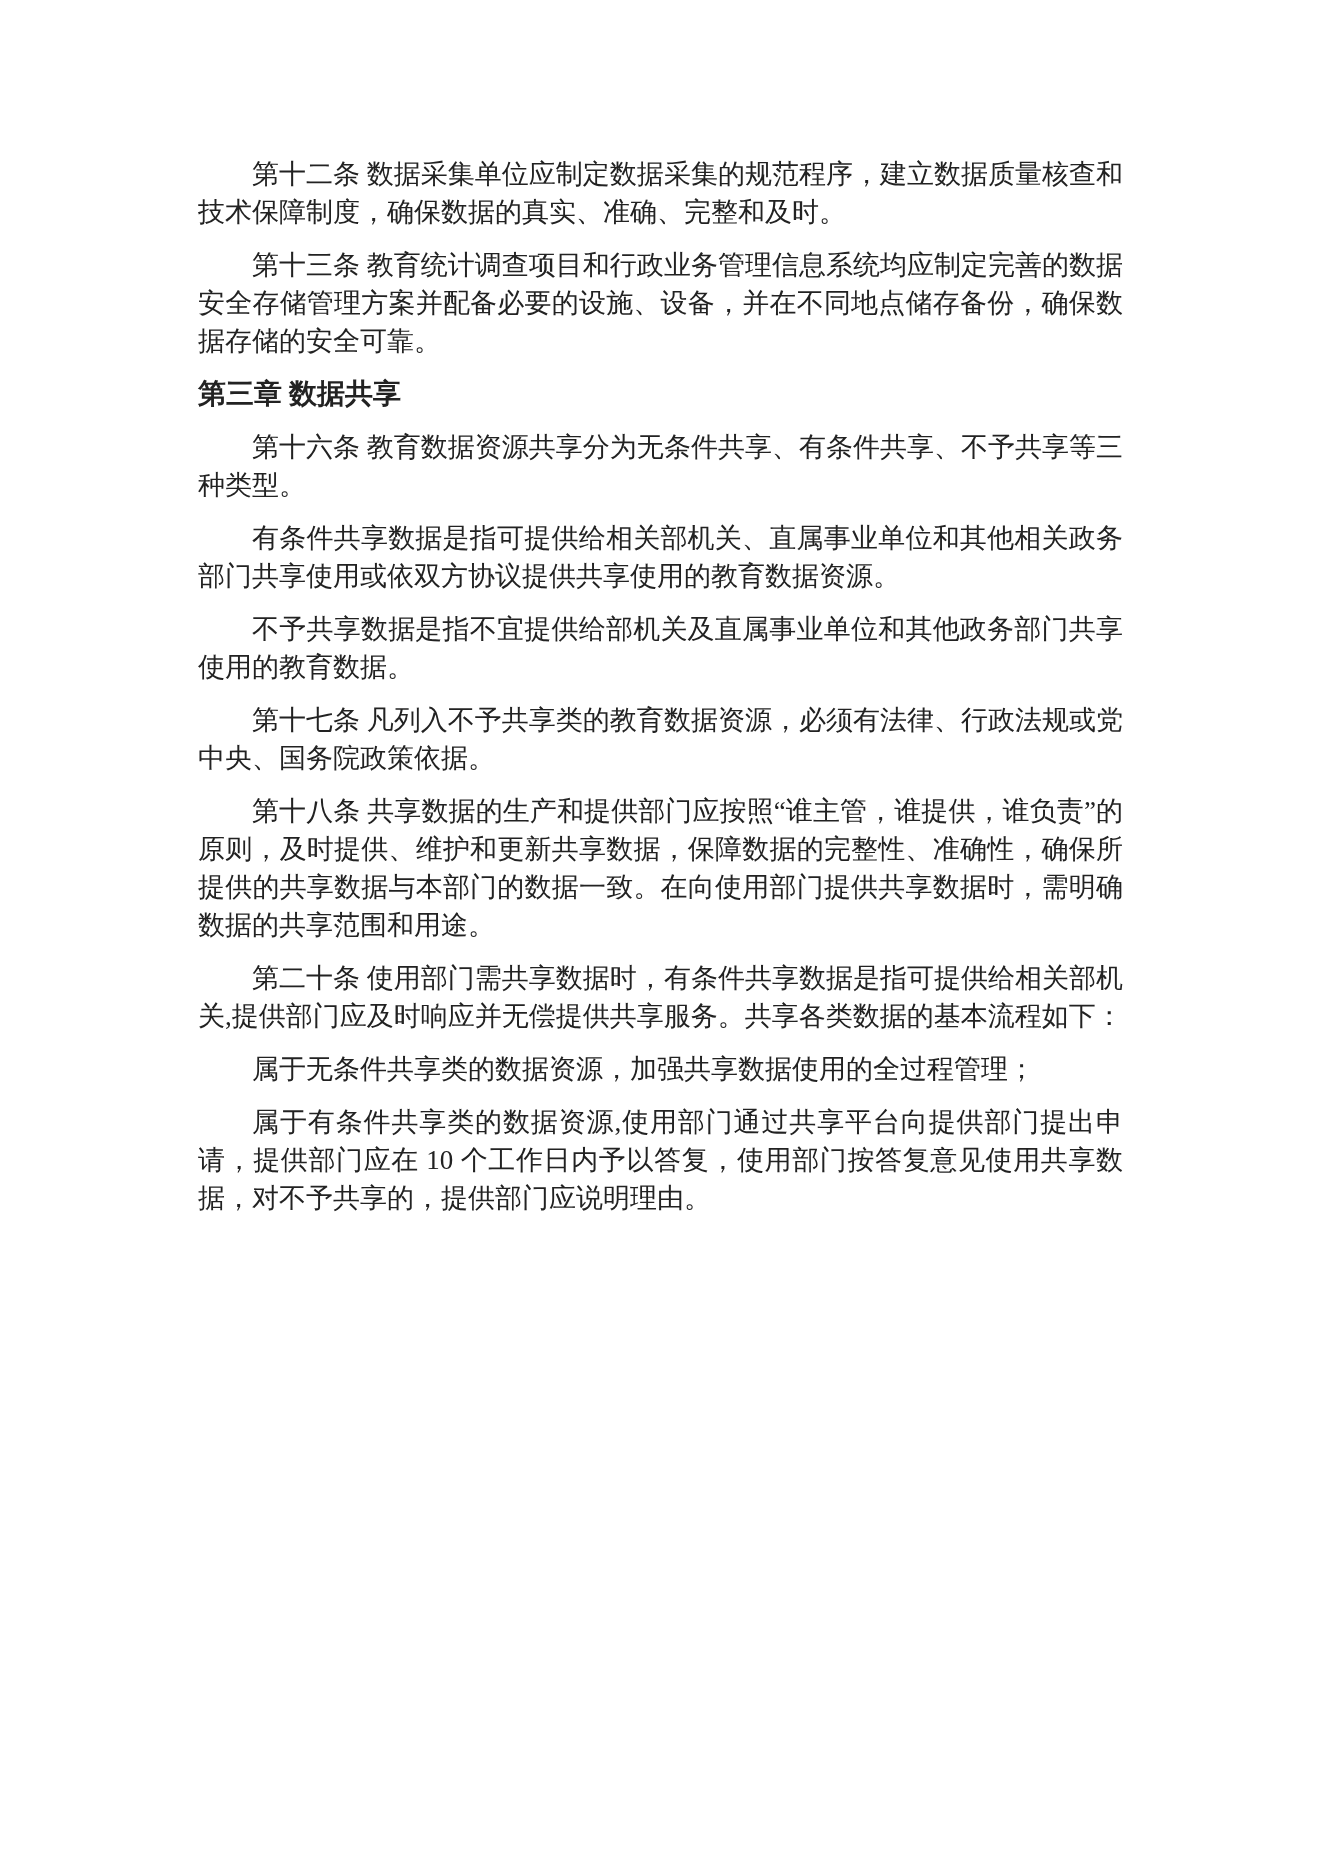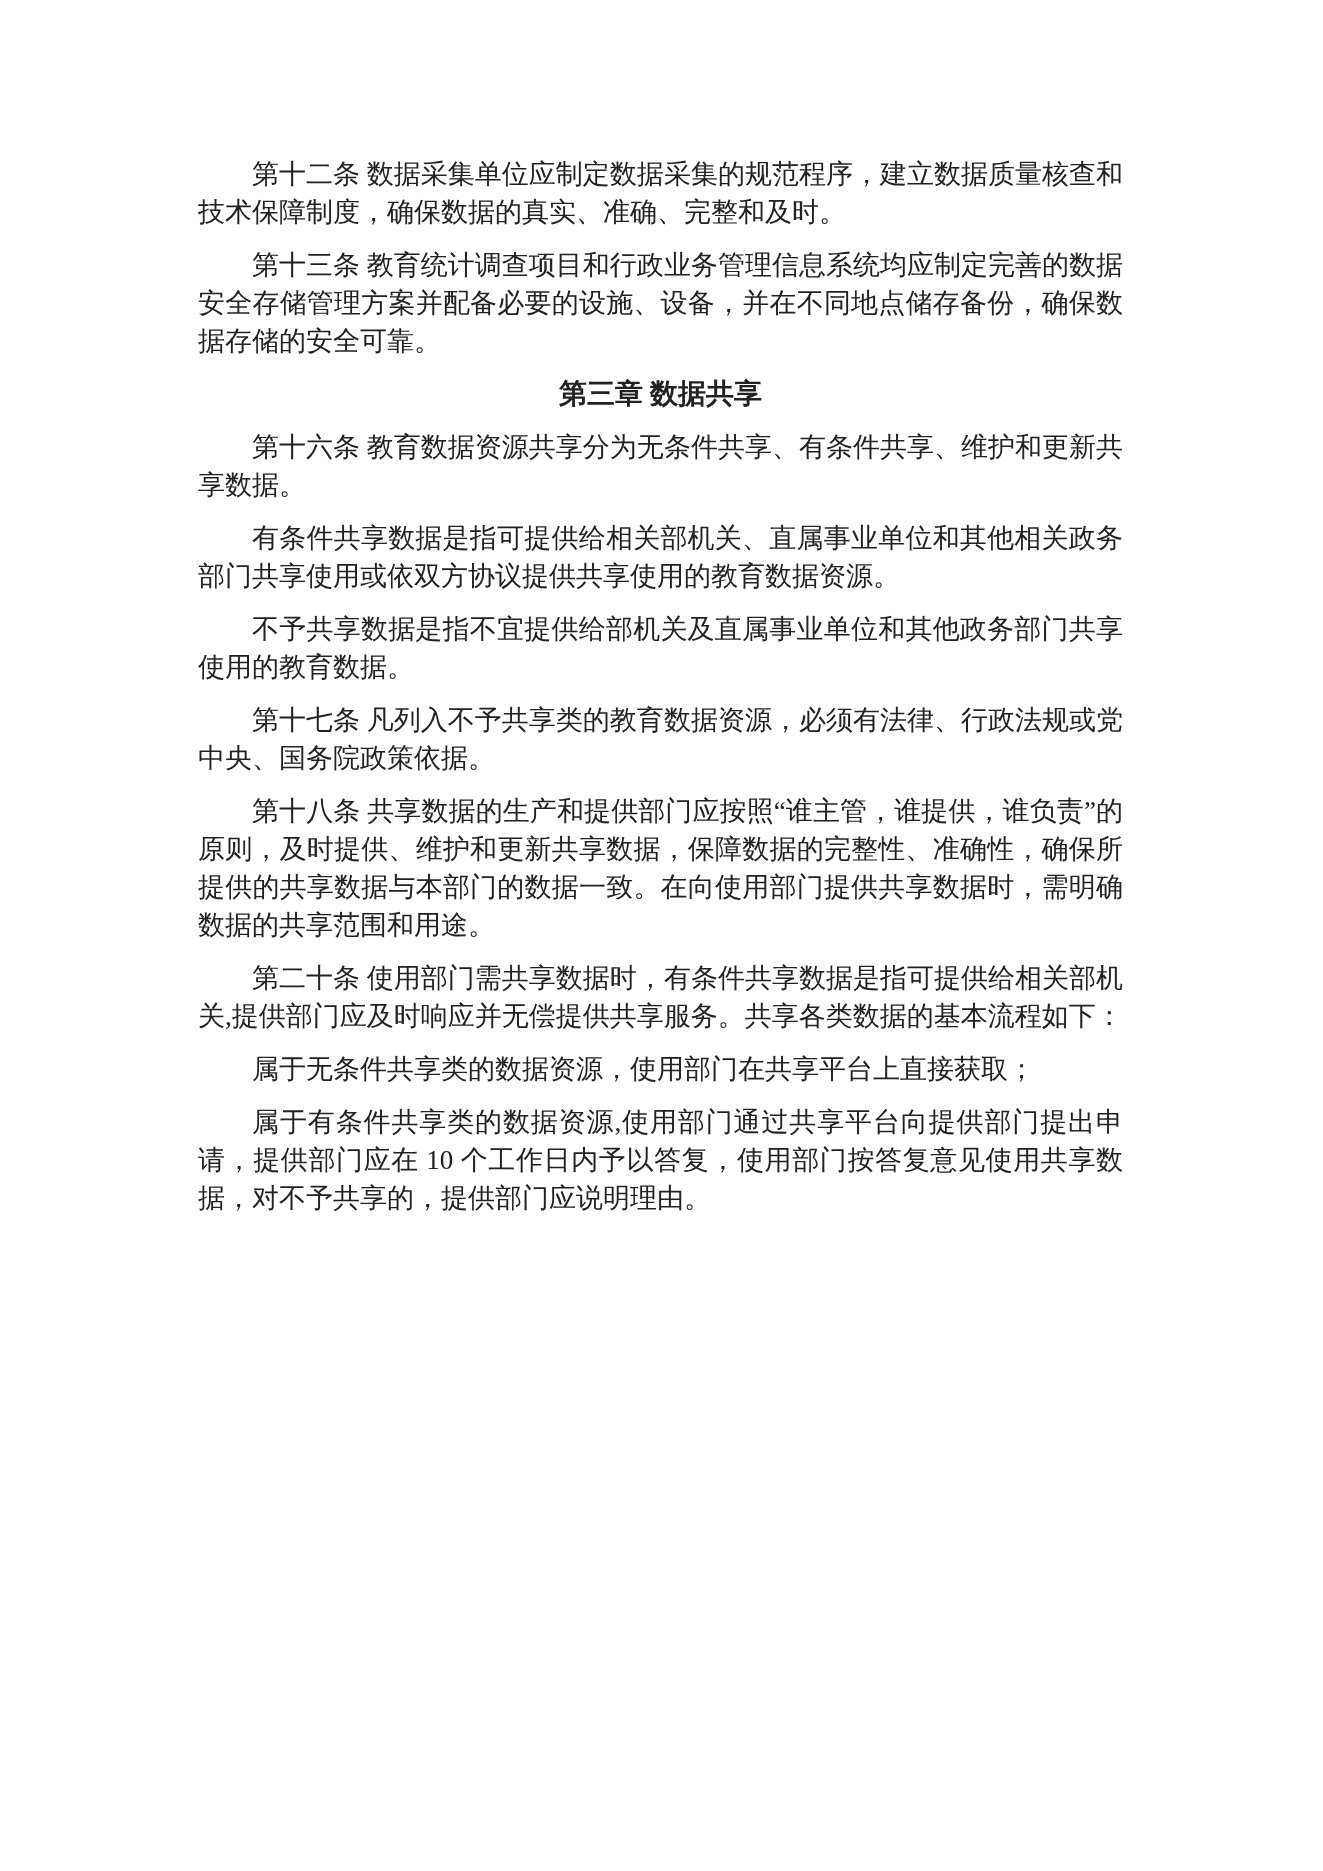--- a/index.html
+++ b/index.html
@@ -26,33 +26,33 @@
     line-height: 38px;
     margin: 0 0 15px 0;
     text-indent: 2em;
     text-align: justify;
     word-break: break-all;
   }
   .heading {
     font-size: 28px;
     line-height: 38px;
     font-weight: bold;
-    text-align: center;
+    text-align: left;
     text-indent: 0;
     margin: 0 0 15px 0;
   }
 </style>
 </head>
 <body>
 
 <div class="page">
   <p class="para">第十二条 数据采集单位应制定数据采集的规范程序，建立数据质量核查和技术保障制度，确保数据的真实、准确、完整和及时。</p>
   <p class="para">第十三条 教育统计调查项目和行政业务管理信息系统均应制定完善的数据安全存储管理方案并配备必要的设施、设备，并在不同地点储存备份，确保数据存储的安全可靠。</p>
   <p class="heading">第三章 数据共享</p>
-  <p class="para">第十六条 教育数据资源共享分为无条件共享、有条件共享、维护和更新共享数据。</p>
+  <p class="para">第十六条 教育数据资源共享分为无条件共享、有条件共享、不予共享等三种类型。</p>
   <p class="para">有条件共享数据是指可提供给相关部机关、直属事业单位和其他相关政务部门共享使用或依双方协议提供共享使用的教育数据资源。</p>
   <p class="para">不予共享数据是指不宜提供给部机关及直属事业单位和其他政务部门共享使用的教育数据。</p>
   <p class="para">第十七条 凡列入不予共享类的教育数据资源，必须有法律、行政法规或党中央、国务院政策依据。</p>
   <p class="para">第十八条 共享数据的生产和提供部门应按照“谁主管，谁提供，谁负责”的原则，及时提供、维护和更新共享数据，保障数据的完整性、准确性，确保所提供的共享数据与本部门的数据一致。在向使用部门提供共享数据时，需明确数据的共享范围和用途。</p>
   <p class="para">第二十条 使用部门需共享数据时，有条件共享数据是指可提供给相关部机关,提供部门应及时响应并无偿提供共享服务。共享各类数据的基本流程如下：</p>
-  <p class="para">属于无条件共享类的数据资源，使用部门在共享平台上直接获取；</p>
+  <p class="para">属于无条件共享类的数据资源，加强共享数据使用的全过程管理；</p>
   <p class="para">属于有条件共享类的数据资源,使用部门通过共享平台向提供部门提出申请，提供部门应在 10 个工作日内予以答复，使用部门按答复意见使用共享数据，对不予共享的，提供部门应说明理由。</p>
 </div>
 
 </body></html>

